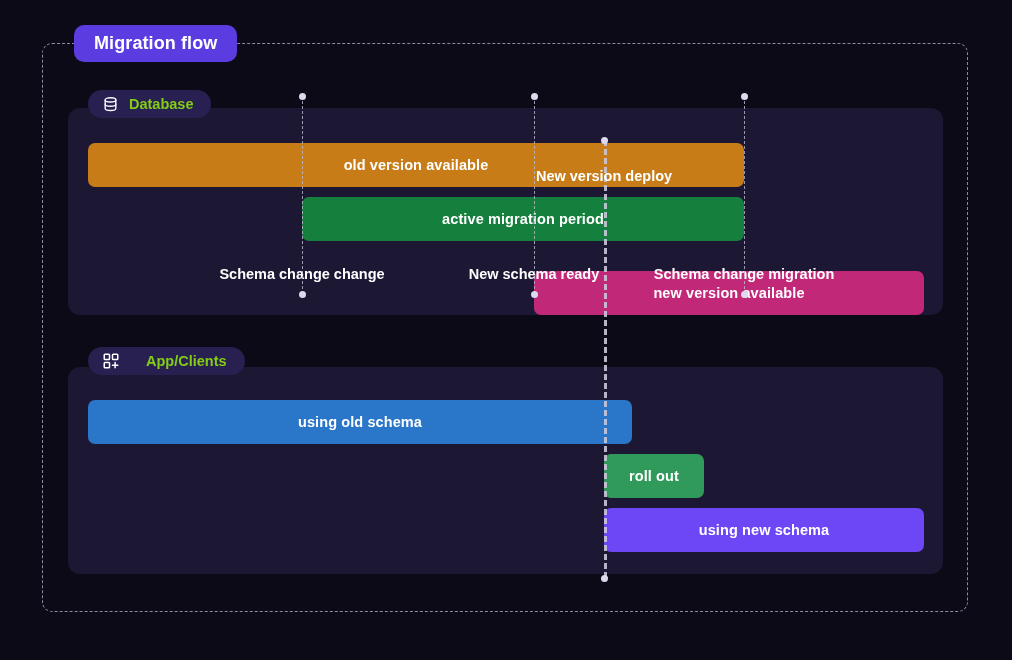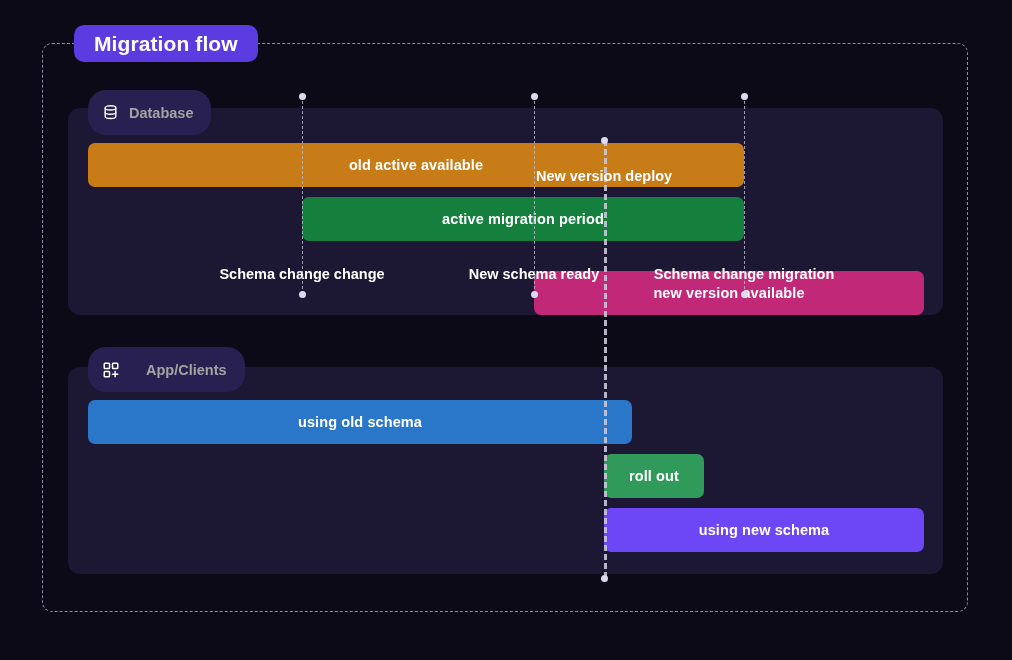--- a/index.html
+++ b/index.html
@@ -27,46 +27,46 @@
   
   .title-badge {
     position: absolute;
     left: 74px; top: 25px;
     height: 37px;
     padding: 0 20px;
     display: flex; align-items: center;
     background: #5b3ce0;
     border-radius: 10px;
     color: #ffffff;
-    font-size: 21px;
+    font-size: 18px;
     font-weight: bold;
     letter-spacing: .1px;
     z-index: 6;
   }
 
   
   .lane {
     position: absolute;
     left: 68px;
     width: 875px;
     background: #1c1733;
     border-radius: 12px;
   }
   .lane-db  { top: 108px; height: 207px; }
   .lane-app { top: 367px; height: 207px; }
 
   
   .lane-badge {
     position: absolute;
-    height: 45px;
+    height: 28px;
     padding: 0 18px 0 14px;
     display: flex; align-items: center; gap: 10px;
     background: #272050;
     border-radius: 18px;
-    color: #a3a3a3;
+    color: #84cc16;
     font-size: 14.5px;
     font-weight: bold;
     z-index: 7;
   }
   .badge-db  { left: 88px; top: 90px; }
   .badge-app { left: 88px; top: 347px; gap: 26px; }
   .lane-badge svg { display: block; }
 
   
   .marker { position: absolute; z-index: 4; }
@@ -146,21 +146,21 @@
       <svg width="17" height="17" viewBox="0 0 24 24" fill="none" stroke="#ffffff" stroke-width="1.9" stroke-linecap="round" stroke-linejoin="round">
         <ellipse cx="12" cy="5.5" rx="7.5" ry="3"></ellipse>
         <path d="M4.5 5.5v6c0 1.66 3.36 3 7.5 3s7.5-1.34 7.5-3v-6"></path>
         <path d="M4.5 11.5v6c0 1.66 3.36 3 7.5 3s7.5-1.34 7.5-3v-6"></path>
       </svg>
     </span>
     <span>Database</span>
   </div>
 
   <div class="bar bar-old" style="left:88px; top:143px; width:656px;">
-    <span>old active available</span>
+    <span>old version available</span>
   </div>
 
   <div class="bar bar-migrate" style="left:302px; top:197px; width:442px;">
     <span>active migration period</span>
   </div>
 
   <div class="bar bar-new" style="left:534px; top:251px; width:390px;">
     <span>new version available</span>
   </div>
 

